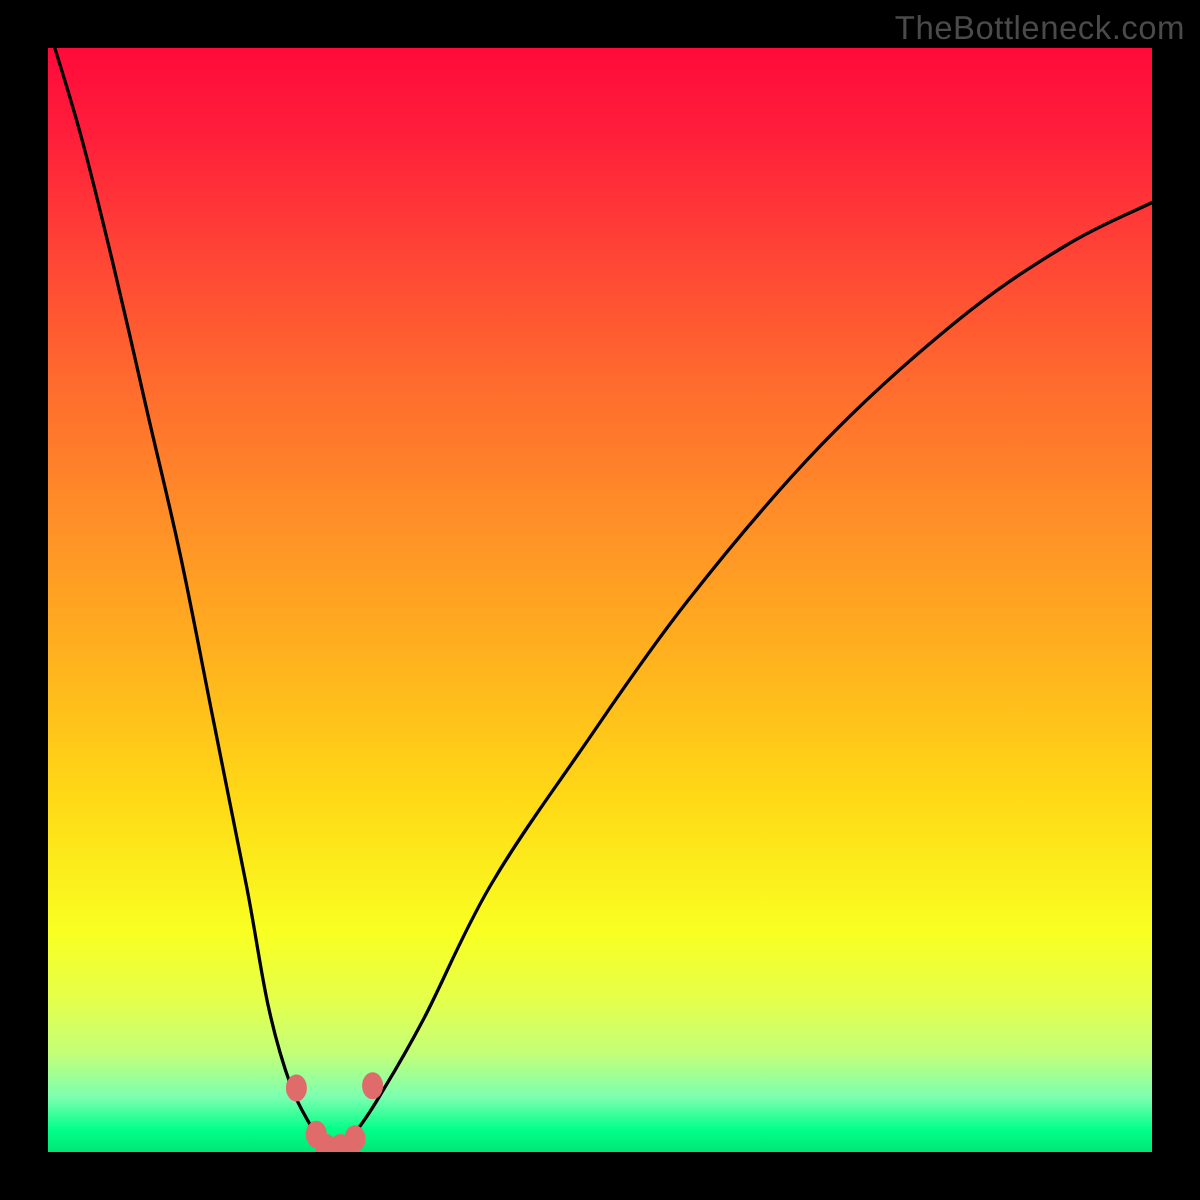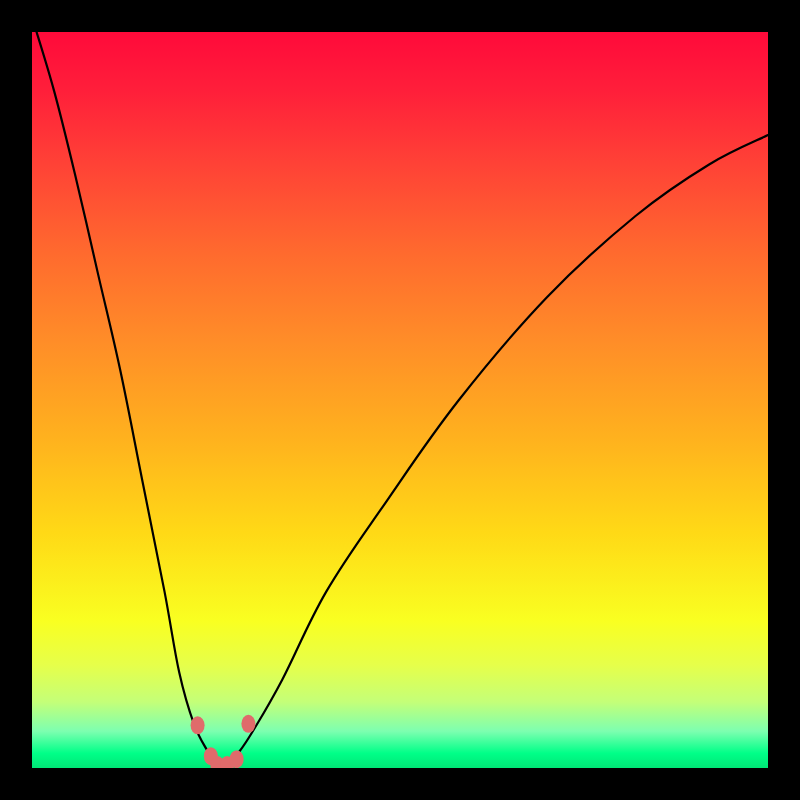--- a/index.html
+++ b/index.html
@@ -75,20 +75,21 @@
   .marker {
     fill: #e06b6b;
     stroke: none;
   }
 </style>
 </head>
 <body>
 
 <div class="frame">
 
+  <div class="watermark">TheBottleneck.com</div>
 
   <div class="plot-area">
 
     <div class="gradient"></div>
 
     <svg class="curve-svg" viewBox="0 0 736 736" preserveAspectRatio="none">
       <path class="curve-path" d="M 0,-14.720000000000027 C 3.9743999999999997,-1.4720000000000244 14.1312,29.734400000000004 22.08,58.879999999999995 C 30.028799999999997,88.02559999999998 36.2112,114.07999999999993 44.16,147.19999999999993 C 52.108799999999995,180.31999999999994 58.291199999999996,208.4352 66.24,242.88 C 74.1888,277.3248 80.37119999999999,301.46559999999994 88.32,338.55999999999995 C 96.2688,375.65439999999995 102.45119999999999,409.21599999999995 110.39999999999999,448.96 C 118.3488,488.704 125.85599999999998,524.9152 132.48,559.36 C 139.10399999999998,593.8048 141.9008,616.4735999999999 147.20000000000002,640.3199999999999 C 152.49920000000003,664.1664 156.6208,677.2672 161.92,691.84 C 167.21919999999997,706.4128000000001 172.66559999999998,713.3312 176.64,721.28 C 180.6144,729.2288 181.3504,733.3504 184,736 C 186.6496,738.6496 188.71040000000002,737.3248 191.36,736 C 194.0096,734.6752 196.07040000000003,731.2896 198.72000000000003,728.64 C 201.36960000000002,725.9904 202.1056,726.5792 206.08,721.28 C 210.05440000000002,715.9807999999999 212.85119999999998,712.448 220.79999999999998,699.2 C 228.7488,685.9520000000001 236.992,672.8512000000001 250.24,647.6800000000001 C 263.488,622.5088000000001 275.85280000000006,591.1552 294.40000000000003,559.36 C 312.9472,527.5648 329.43359999999996,505.4848 353.28,471.04 C 377.1264,436.59520000000003 397.7344,405.0944 426.88,368 C 456.0256,330.9056 483.4047999999999,298.08 515.1999999999999,264.96 C 546.9952,231.83999999999997 574.3743999999999,207.8464 603.52,184 C 632.6656,160.1536 653.2736,147.05280000000002 677.12,132.48000000000002 C 700.9664,117.90720000000002 725.4016,108.33919999999998 736,103.03999999999996"></path>
       <g>
           <ellipse class="marker" cx="165.6" cy="693.312" rx="7" ry="9"></ellipse>
           <ellipse class="marker" cx="178.84799999999998" cy="724.224" rx="7" ry="9"></ellipse>

